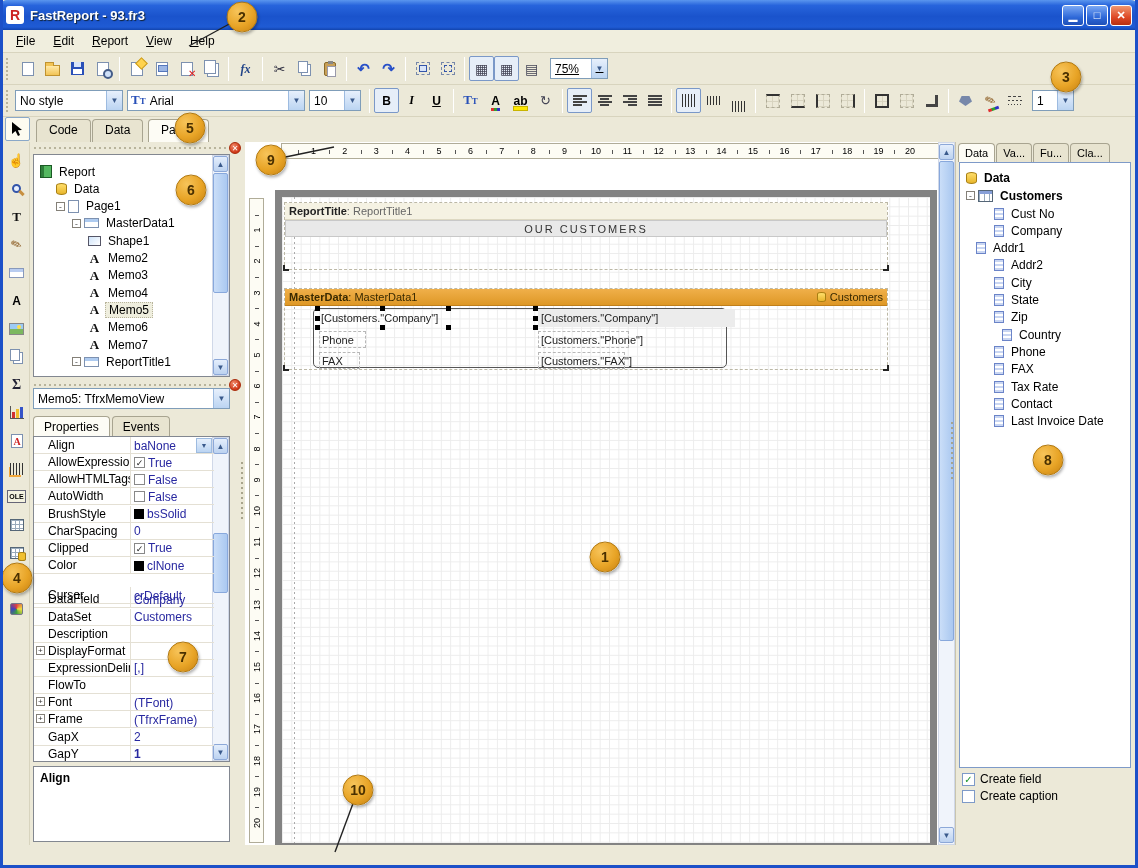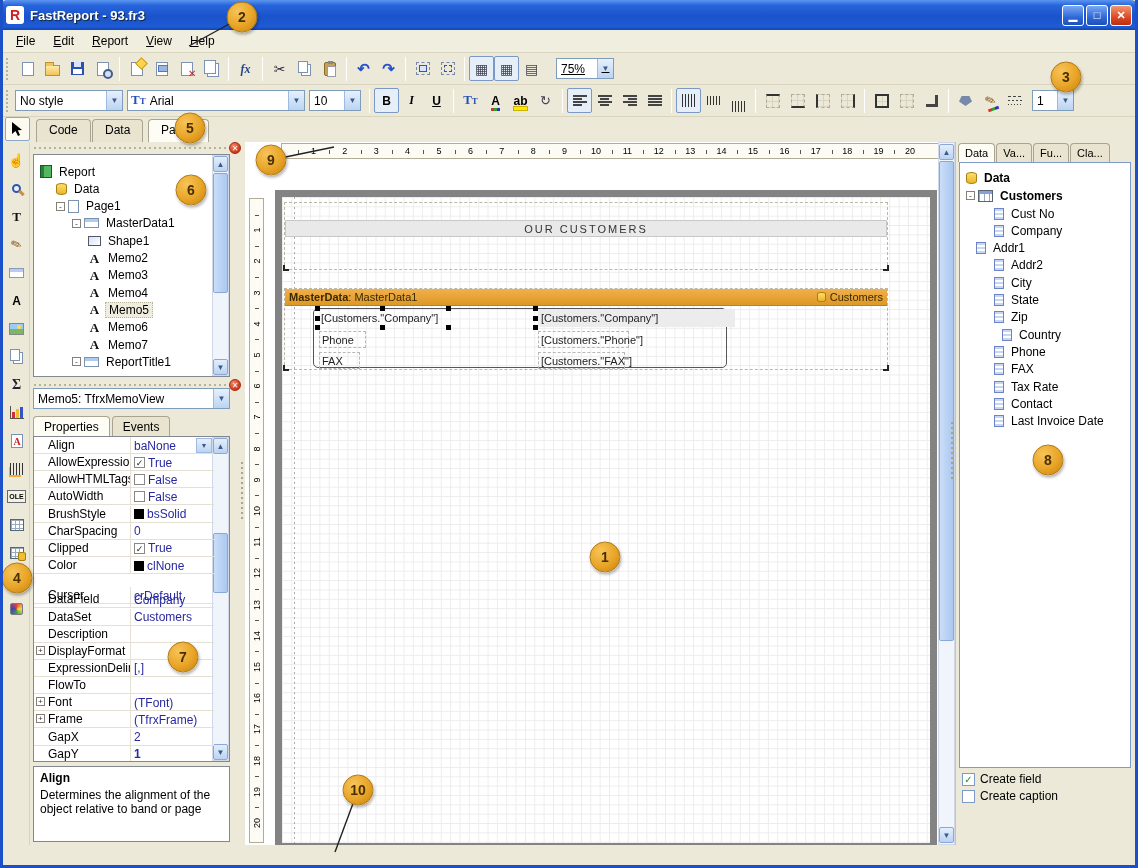--- a/index.html
+++ b/index.html
@@ -318,21 +318,21 @@
       <div class="tsep"></div>
       <div class="tbtn pressed">
         <span class="icon i-gridg">▦</span>
       </div>
       <div class="tbtn pressed">
         <span class="icon i-gridg">▦</span>
       </div>
       <div class="tbtn">
         <span class="icon i-gridg">▤</span>
       </div>
-      <div class="combo" style="width: 58px; margin-left: 12px; text-decoration: underline;">
+      <div class="combo" style="width: 58px; margin-left: 6px; text-decoration: underline;">
         <span class="cval">75%</span>
         <span class="cbtn">▼</span>
       </div>
     </div>
 
   <div class="tbrow tb2" id="tb2">
       <div class="grip"></div>
       <div class="combo" style="width: 108px; margin-right: 4px;">
         <span class="cval">No style</span>
         <span class="cbtn">▼</span>
@@ -644,21 +644,20 @@
             <div class="pname">GapX</div>
             <div class="pval">2</div>
           </div>
           <div class="prow" style="top: 308.7px;">
             <div class="pname">GapY</div>
             <div class="pval b">1</div>
           </div>
         </div>
       <div class="helpbox">
         <div class="ht">Align</div>
-        <div>Determines the alignment of the object relative to band or page</div>
       </div>
     </div>
 
     <div class="workspace">
       <div class="hruler" id="hruler">
           <span class="num" style="left: 31.4px;">1</span>
           <span class="tick" style="left: 15.7px;"></span>
           <span class="num" style="left: 62.8px;">2</span>
           <span class="tick" style="left: 47.1px;"></span>
           <span class="num" style="left: 94.2px;">3</span>
@@ -738,20 +737,23 @@
           <span class="num" style="top: 587.8px;">19</span>
           <span class="tick" style="top: 577.2px;"></span>
           <span class="num" style="top: 619px;">20</span>
           <span class="tick" style="top: 608.4px;"></span>
         </div>
       <div class="pagewrap">
         <div class="pageinner">
           <div class="marginline"></div>
 
           <div class="bandblock" style="top:5px; height:68px;">
+            <div class="bandheader bh-title">
+              <span class="bt">ReportTitle</span><span class="bn">: ReportTitle1</span>
+            </div>
             <div class="titlestrip">OUR CUSTOMERS</div>
             <div class="cnr bl" style="left:-2px; bottom:-2px"></div>
             <div class="cnr br" style="right:-2px; bottom:-2px"></div>
           </div>
 
           <div class="bandblock" style="top:91px; height:82px;">
             <div class="bandheader bh-master">
               <span class="bt">MasterData</span><span>: MasterData1</span>
               <span class="ds">
                 <span class="icon ti-data" style="width:9px;height:10px"></span>

